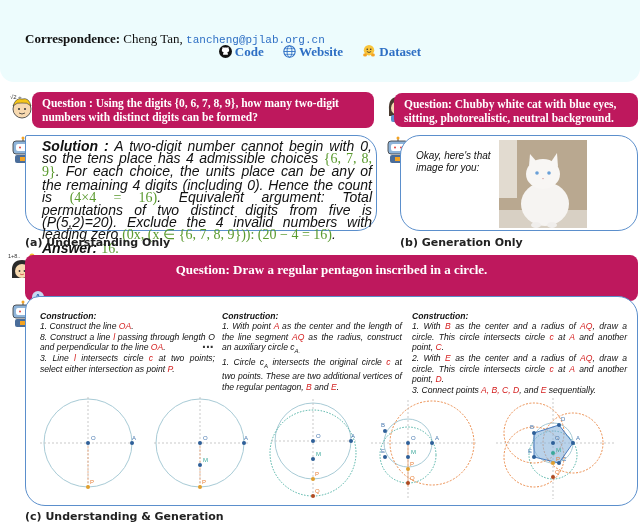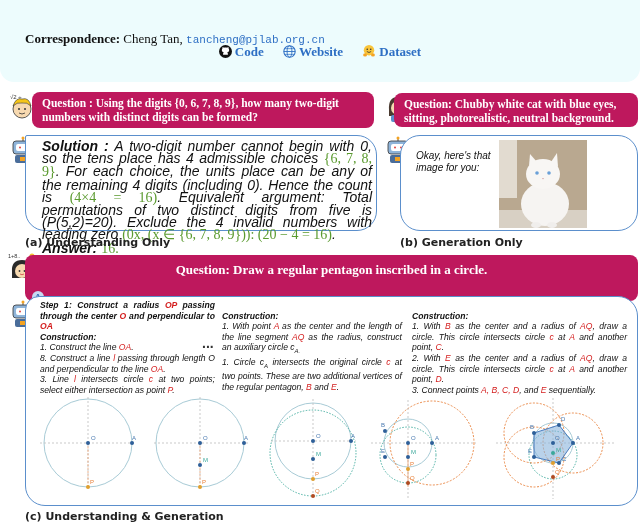--- a/index.html
+++ b/index.html
@@ -151,21 +151,21 @@
   <rect x="6" y="8" width="14" height="7" rx="2" fill="#fff"></rect>
   <circle cx="10" cy="11.5" r="1" fill="#d44"></circle>
     <circle cx="16" cy="11.5" r="1" fill="#d44"></circle>
   <rect x="5" y="19" width="16" height="8" rx="2" fill="#4a6d9a"></rect>
     <rect x="10" y="21" width="6" height="4" fill="#f4a322"></rect>
 </svg>
 <div style="position:absolute;left:32px;top:291px;width:12px;height:12px;border-radius:50%;background:#c8daf2;color:#3a6fb8;font-size:8px;font-weight:bold;text-align:center;line-height:12px">A</div>
 <div class="box" style="left:25px;top:296px;width:613px;height:210px;border-top-left-radius:14px">
 
   <div class="step" style="left:14px;top:3px;width:175px">
-    <b><span>Step 1: Construct a radius </span><span class="red">OP</span><span> passing through the center </span><span class="red">O</span><span> and perpendicular to </span><span class="red">OA</span></b><br>
+    <br>
     <b>Construction:</b><br>
     <span>1. Construct the line </span><span class="red">OA</span><span>.</span><br>
     <span>8. Construct a line </span><span class="red">l</span><span> passing through length O and perpendicular to the line </span><span class="red">OA</span><span>.</span><br>
     <span>3. Line </span><span class="red">l</span><span> intersects circle </span><span class="red">c</span><span> at two points; select either intersection as point </span><span class="red">P</span><span>.</span>
   </div>
   <div style="position:absolute;left:176px;top:38px;font-size:14px;font-weight:bold;color:#333">...</div>
 
   <div class="step" style="left:196px;top:3px;width:180px">
     <br>
     <b>Construction:</b><br>

